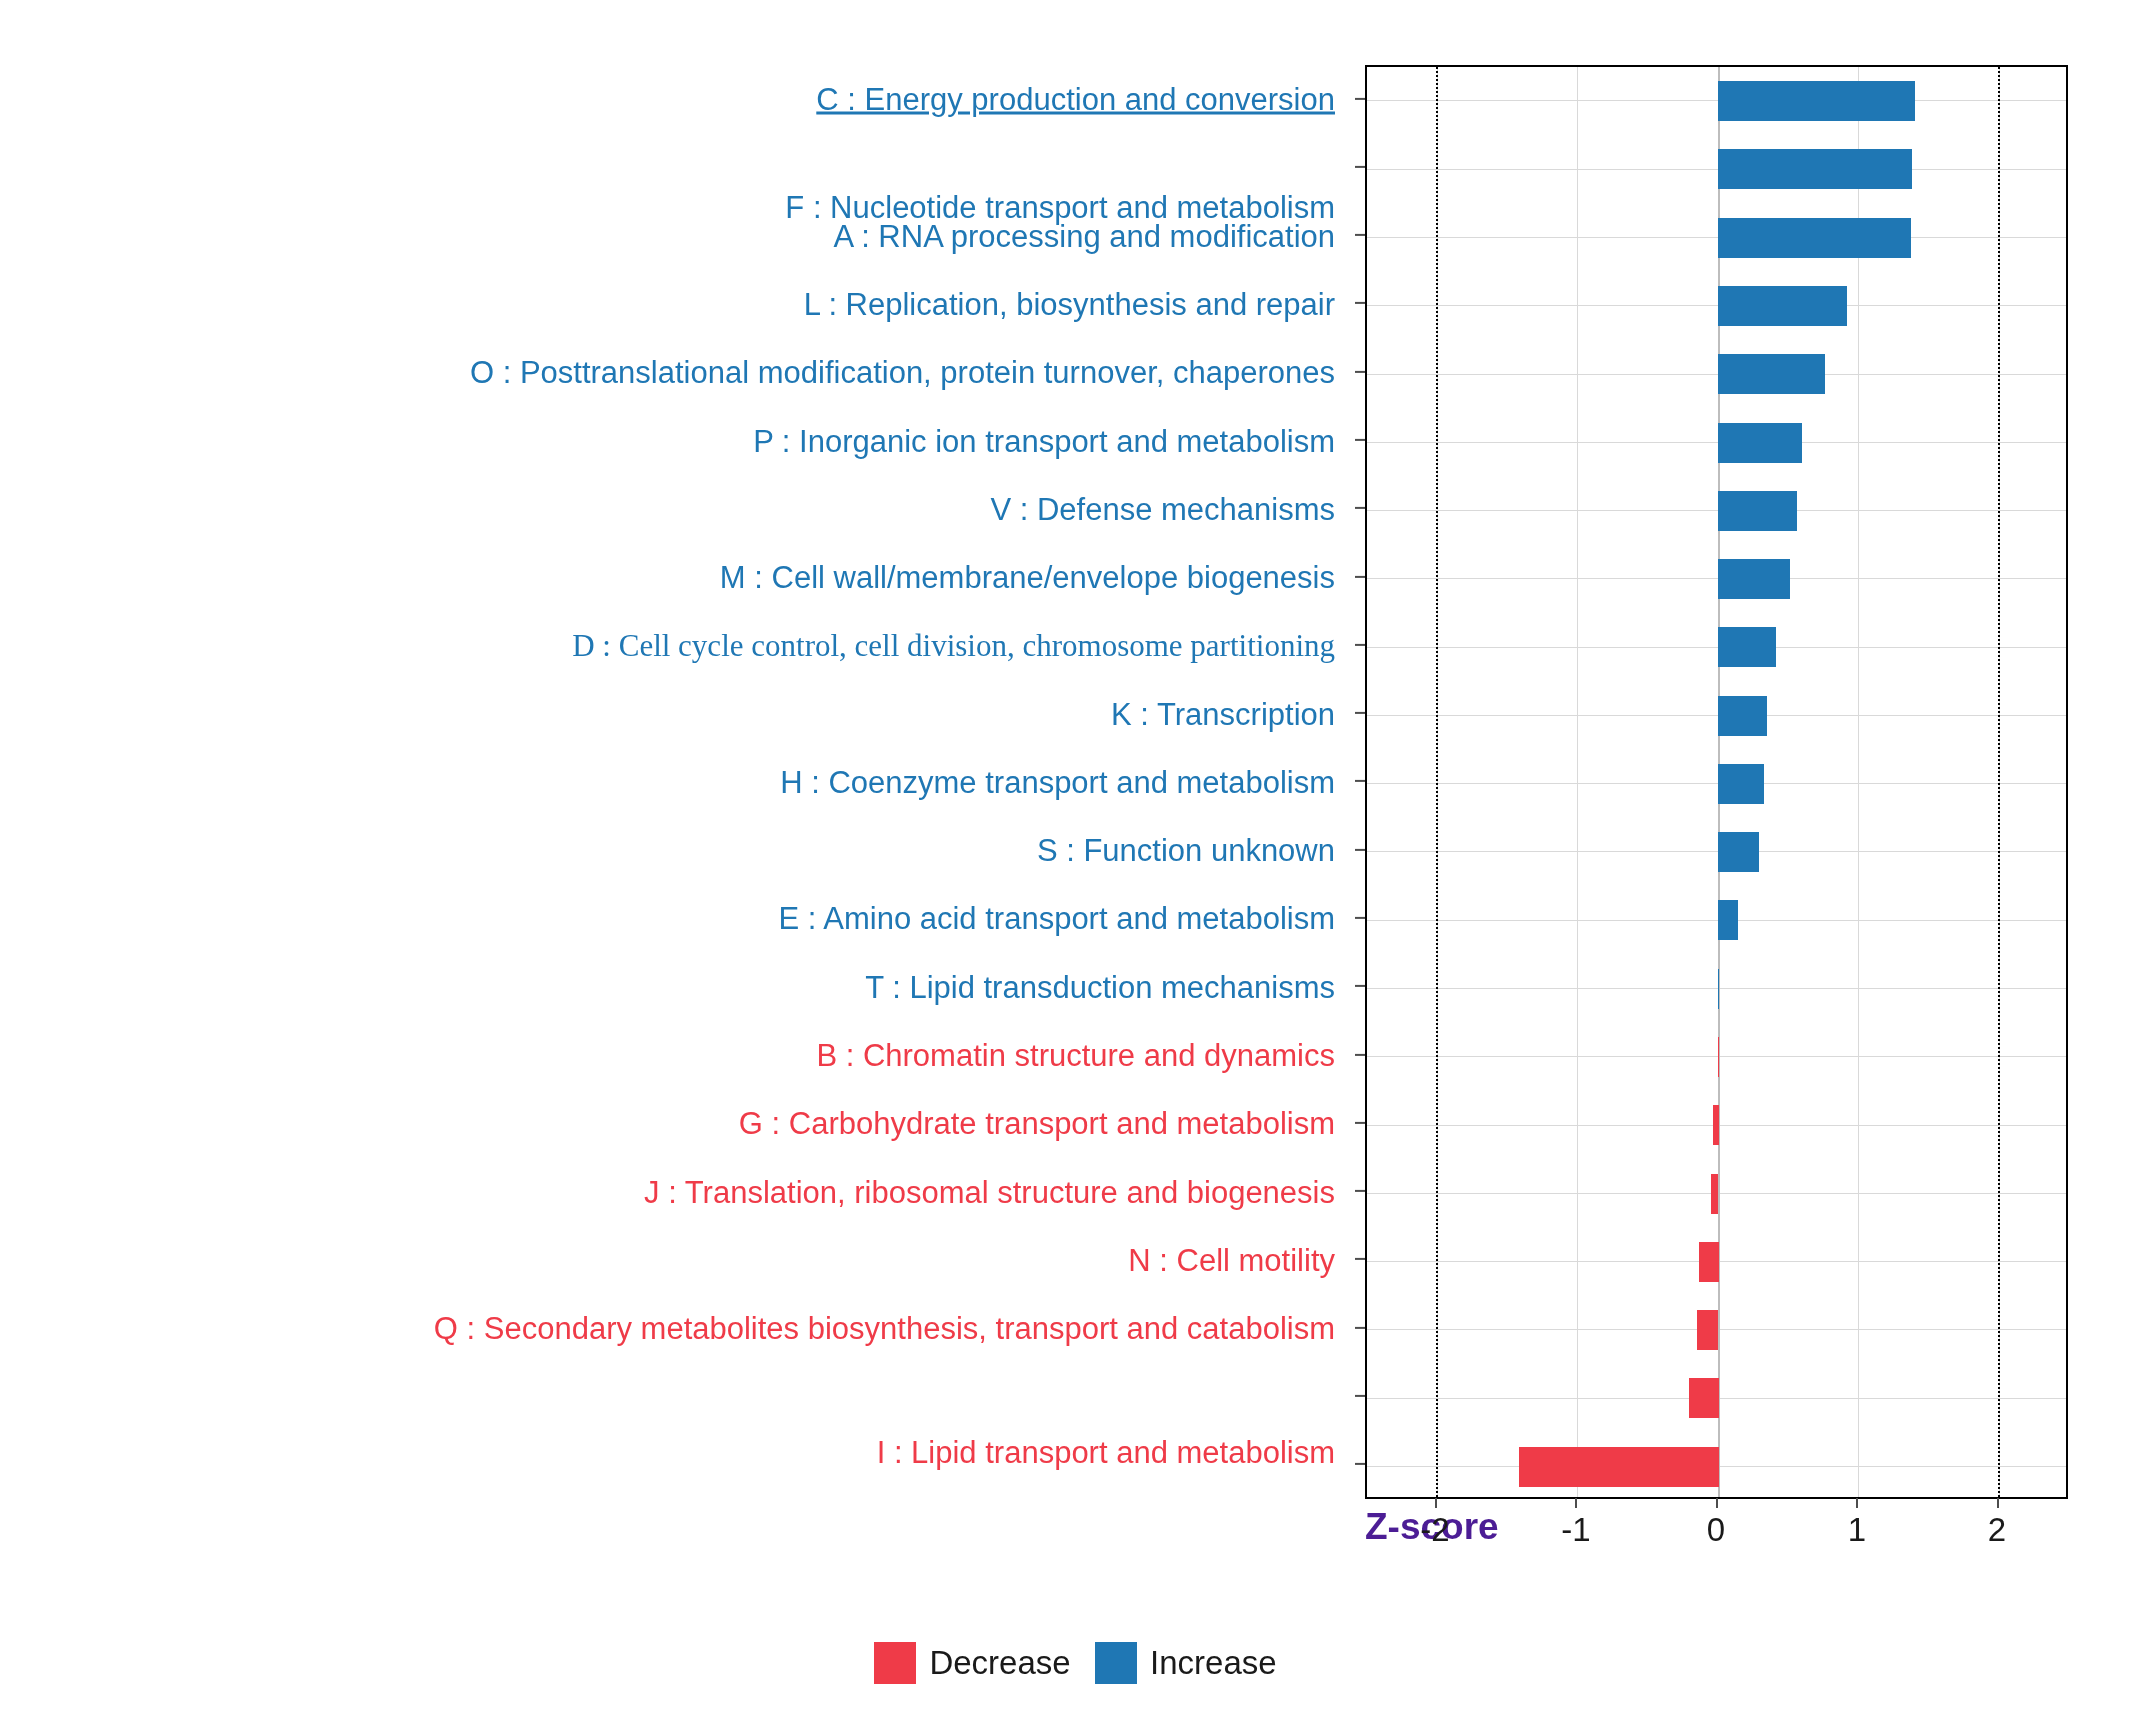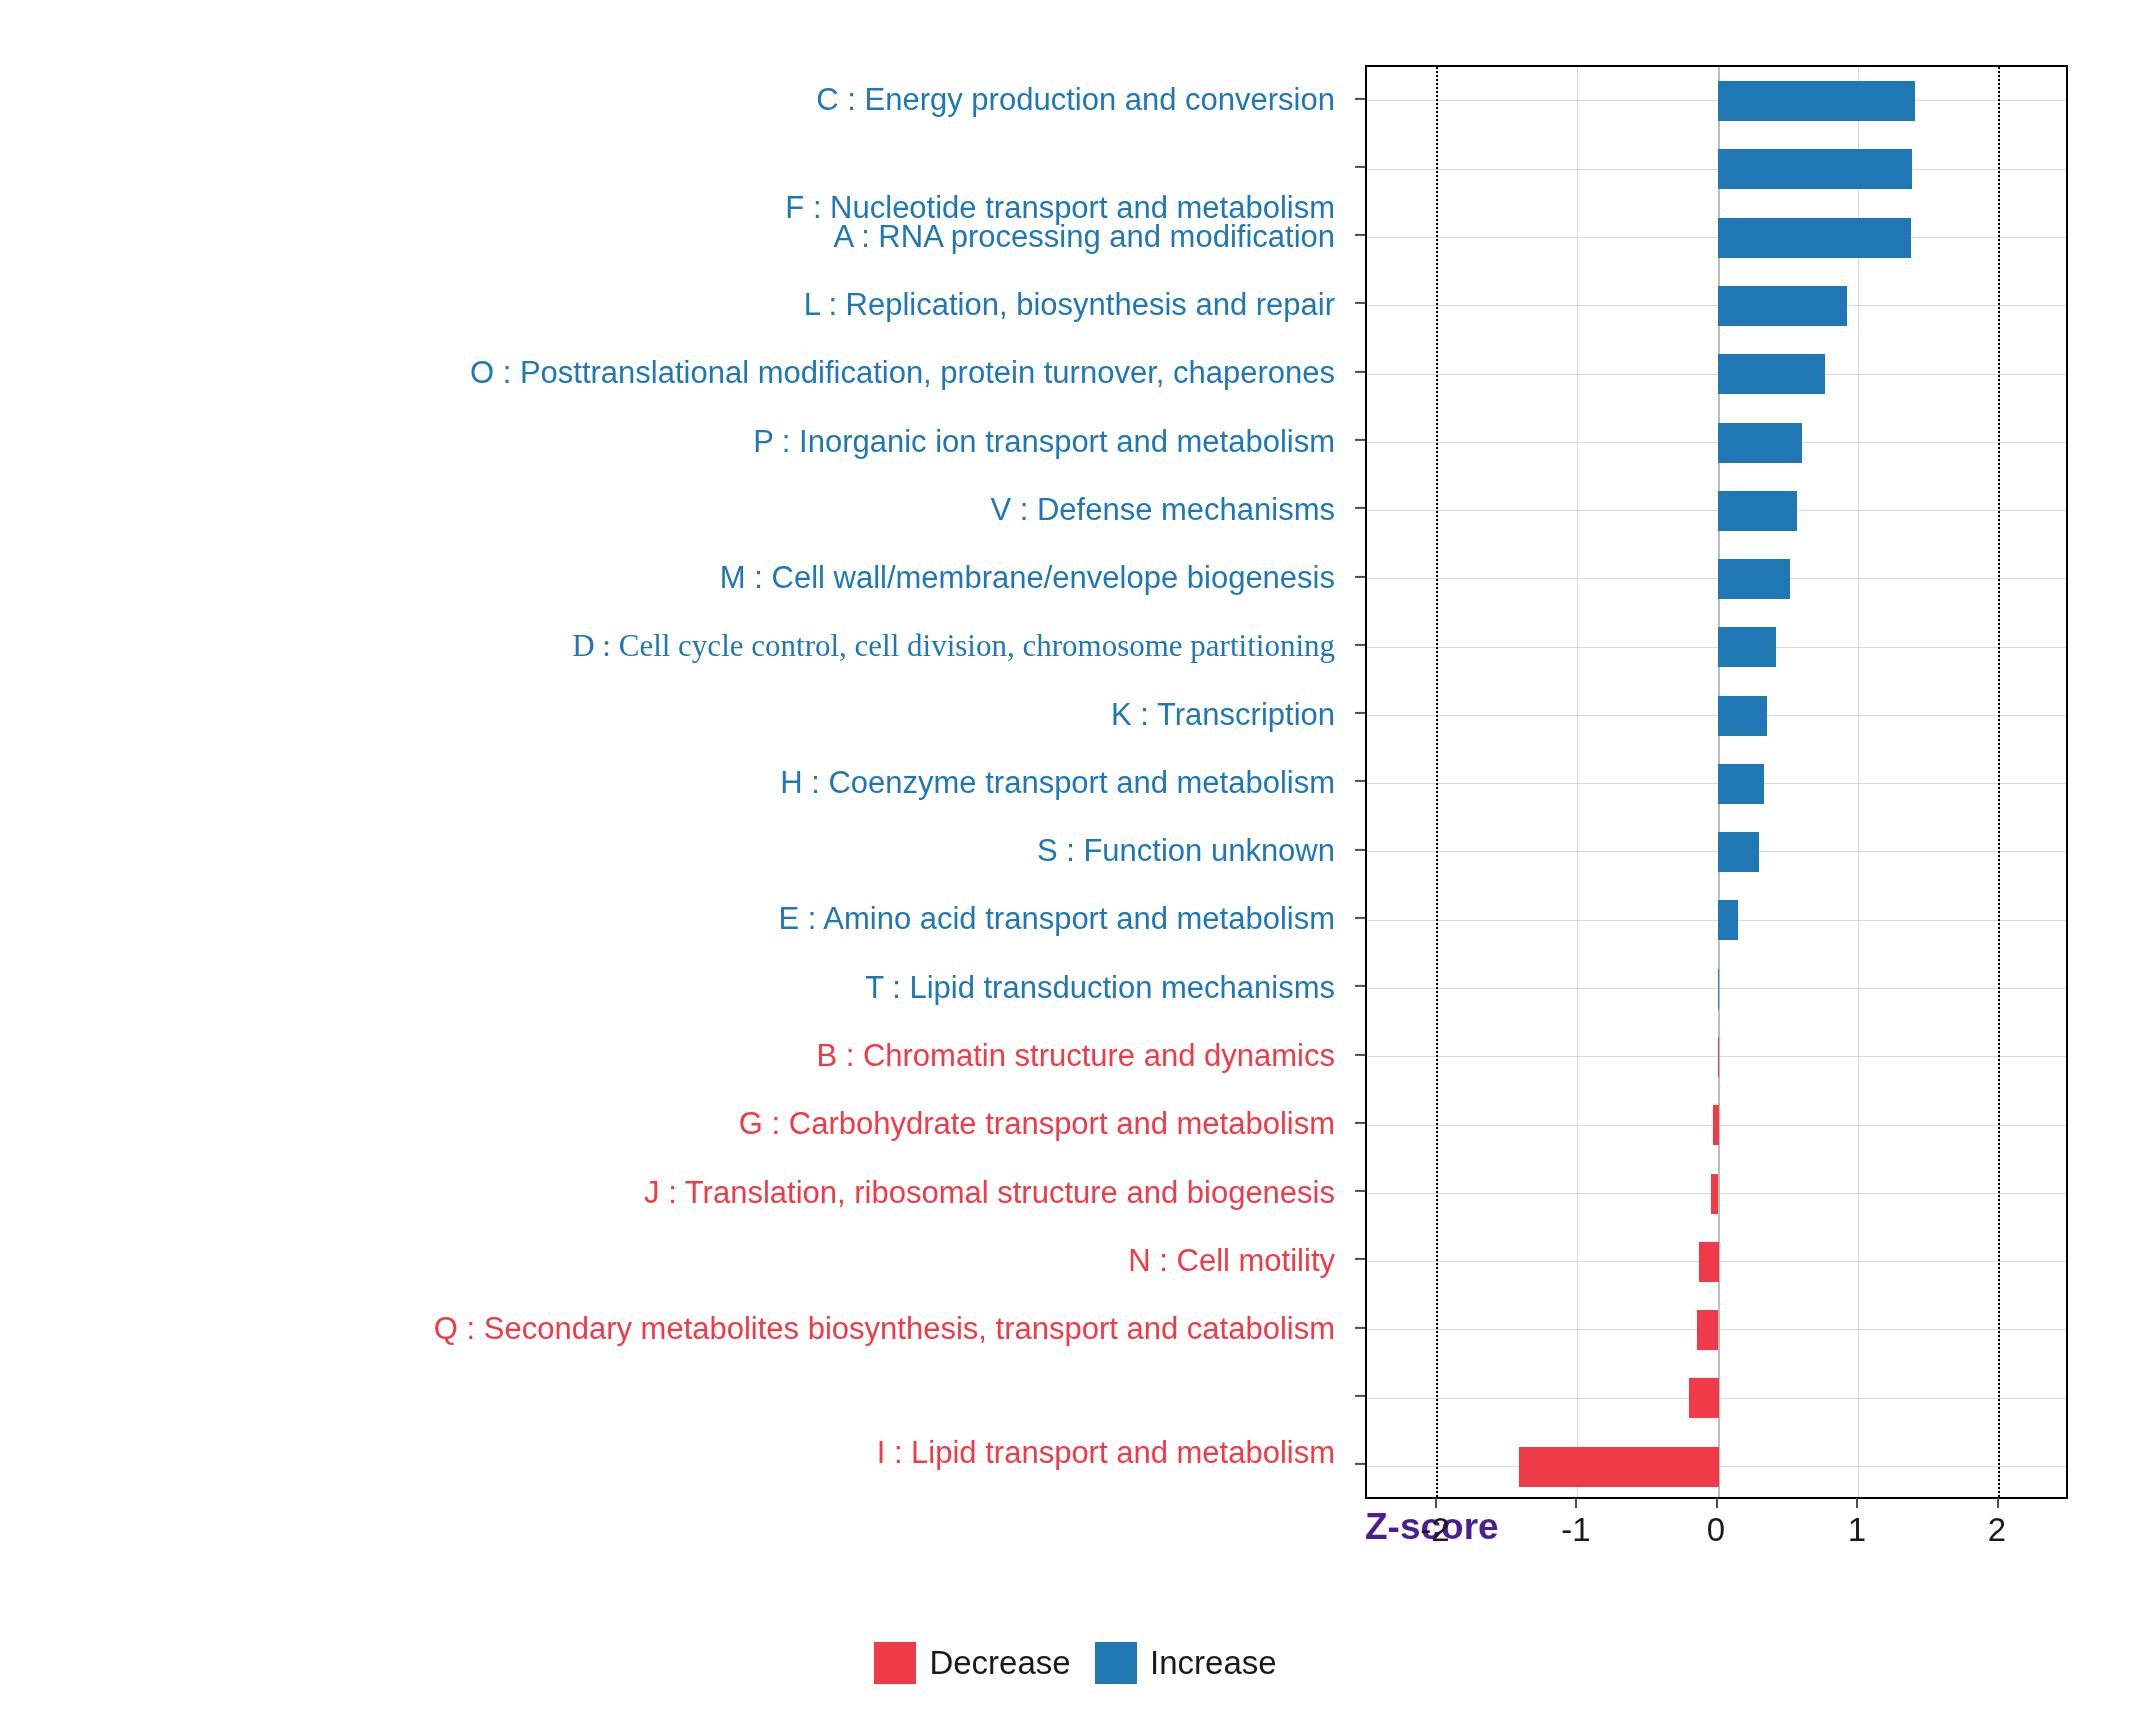--- a/index.html
+++ b/index.html
@@ -147,21 +147,21 @@
     font-size: 33px;
     color: #1a1a1a;
   }
 </style>
 </head>
 <body>
 
 <div id="chart-root">
 
   <div class="labels-col">
-      <div class="cat-label increase" style="top: 34px;">C : Energy production and conversion</div>
+      <div class="cat-label increase" style="top: 34px; text-decoration: underline;">C : Energy production and conversion</div>
       <div class="cat-label increase" style="top: 102px; margin-top: 40px;">F : Nucleotide transport and metabolism</div>
       <div class="cat-label increase" style="top: 171px;">A : RNA processing and modification</div>
       <div class="cat-label increase" style="top: 239px;">L : Replication, biosynthesis and repair</div>
       <div class="cat-label increase" style="top: 307px;">O : Posttranslational modification, protein turnover, chaperones</div>
       <div class="cat-label increase" style="top: 376px;">P : Inorganic ion transport and metabolism</div>
       <div class="cat-label increase" style="top: 444px;">V : Defense mechanisms</div>
       <div class="cat-label increase" style="top: 512px;">M : Cell wall/membrane/envelope biogenesis</div>
       <div class="cat-label increase" style="top: 580px; font-family: Liberation Serif, serif;">D : Cell cycle control, cell division, chromosome partitioning</div>
       <div class="cat-label increase" style="top: 649px;">K : Transcription</div>
       <div class="cat-label increase" style="top: 717px;">H : Coenzyme transport and metabolism</div>

